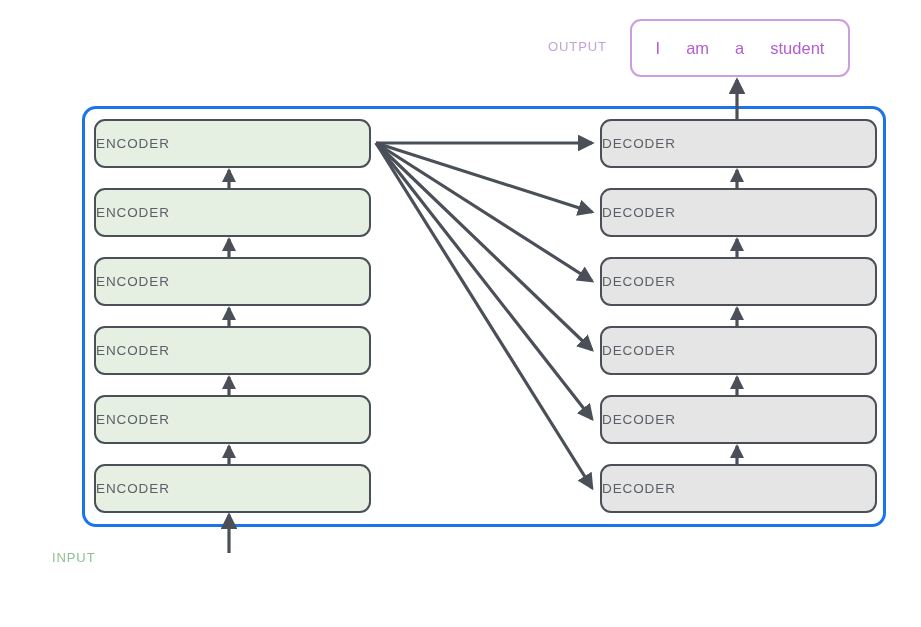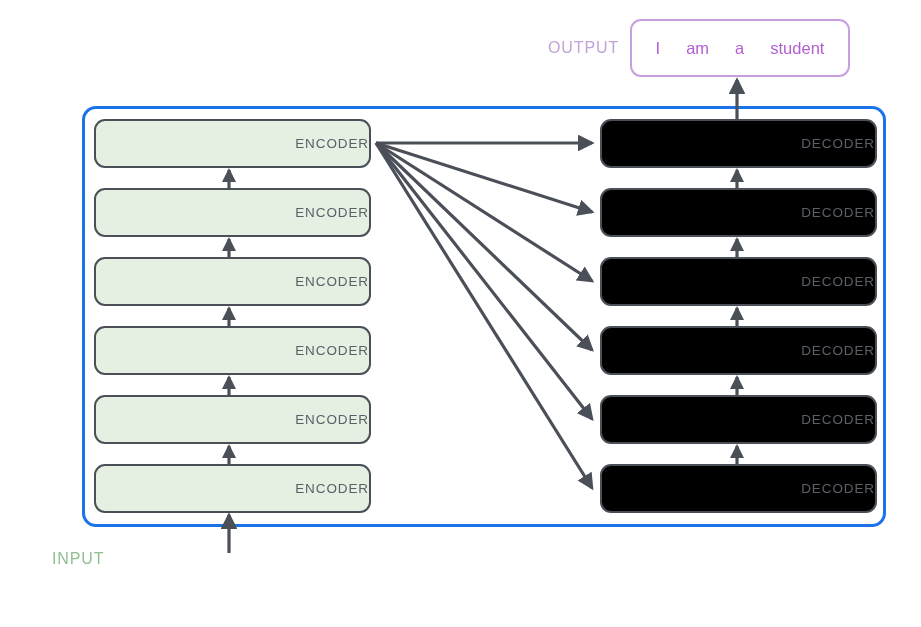--- a/index.html
+++ b/index.html
@@ -33,34 +33,34 @@
 
   
   .stack-box {
     position: absolute;
     height: 49px;
     border: 2.5px solid #4a4f58;
     border-radius: 11px;
     box-sizing: border-box;
     display: flex;
     align-items: center;
-    justify-content: flex-end;
+    justify-content: flex-start;
     font-size: 13.5px;
     letter-spacing: 0.9px;
     color: #5b6068;
   }
   .encoder-box {
     left: 94px;
     width: 277px;
     background: #e6f0e2;
   }
   .decoder-box {
     left: 600px;
     width: 277px;
-    background: #000000;
+    background: #e5e5e5;
   }
 
   
   .io-box {
     position: absolute;
     box-sizing: border-box;
     border-radius: 11px;
     display: flex;
     align-items: center;
     justify-content: center;
@@ -83,21 +83,21 @@
     top: 553px;
     width: 222px;
     height: 52px;
     border: 2.5px solid #7cc47f;
   }
   .input-box .io-token { color: #4caf50; }
 
   
   .io-label {
     position: absolute;
-    font-size: 16px;
+    font-size: 13px;
     letter-spacing: 0.9px;
   }
   .label-output {
     left: 548px;
     top: 39px;
     color: #c3a3d6;
   }
   .label-input {
     left: 52px;
     top: 550px;

